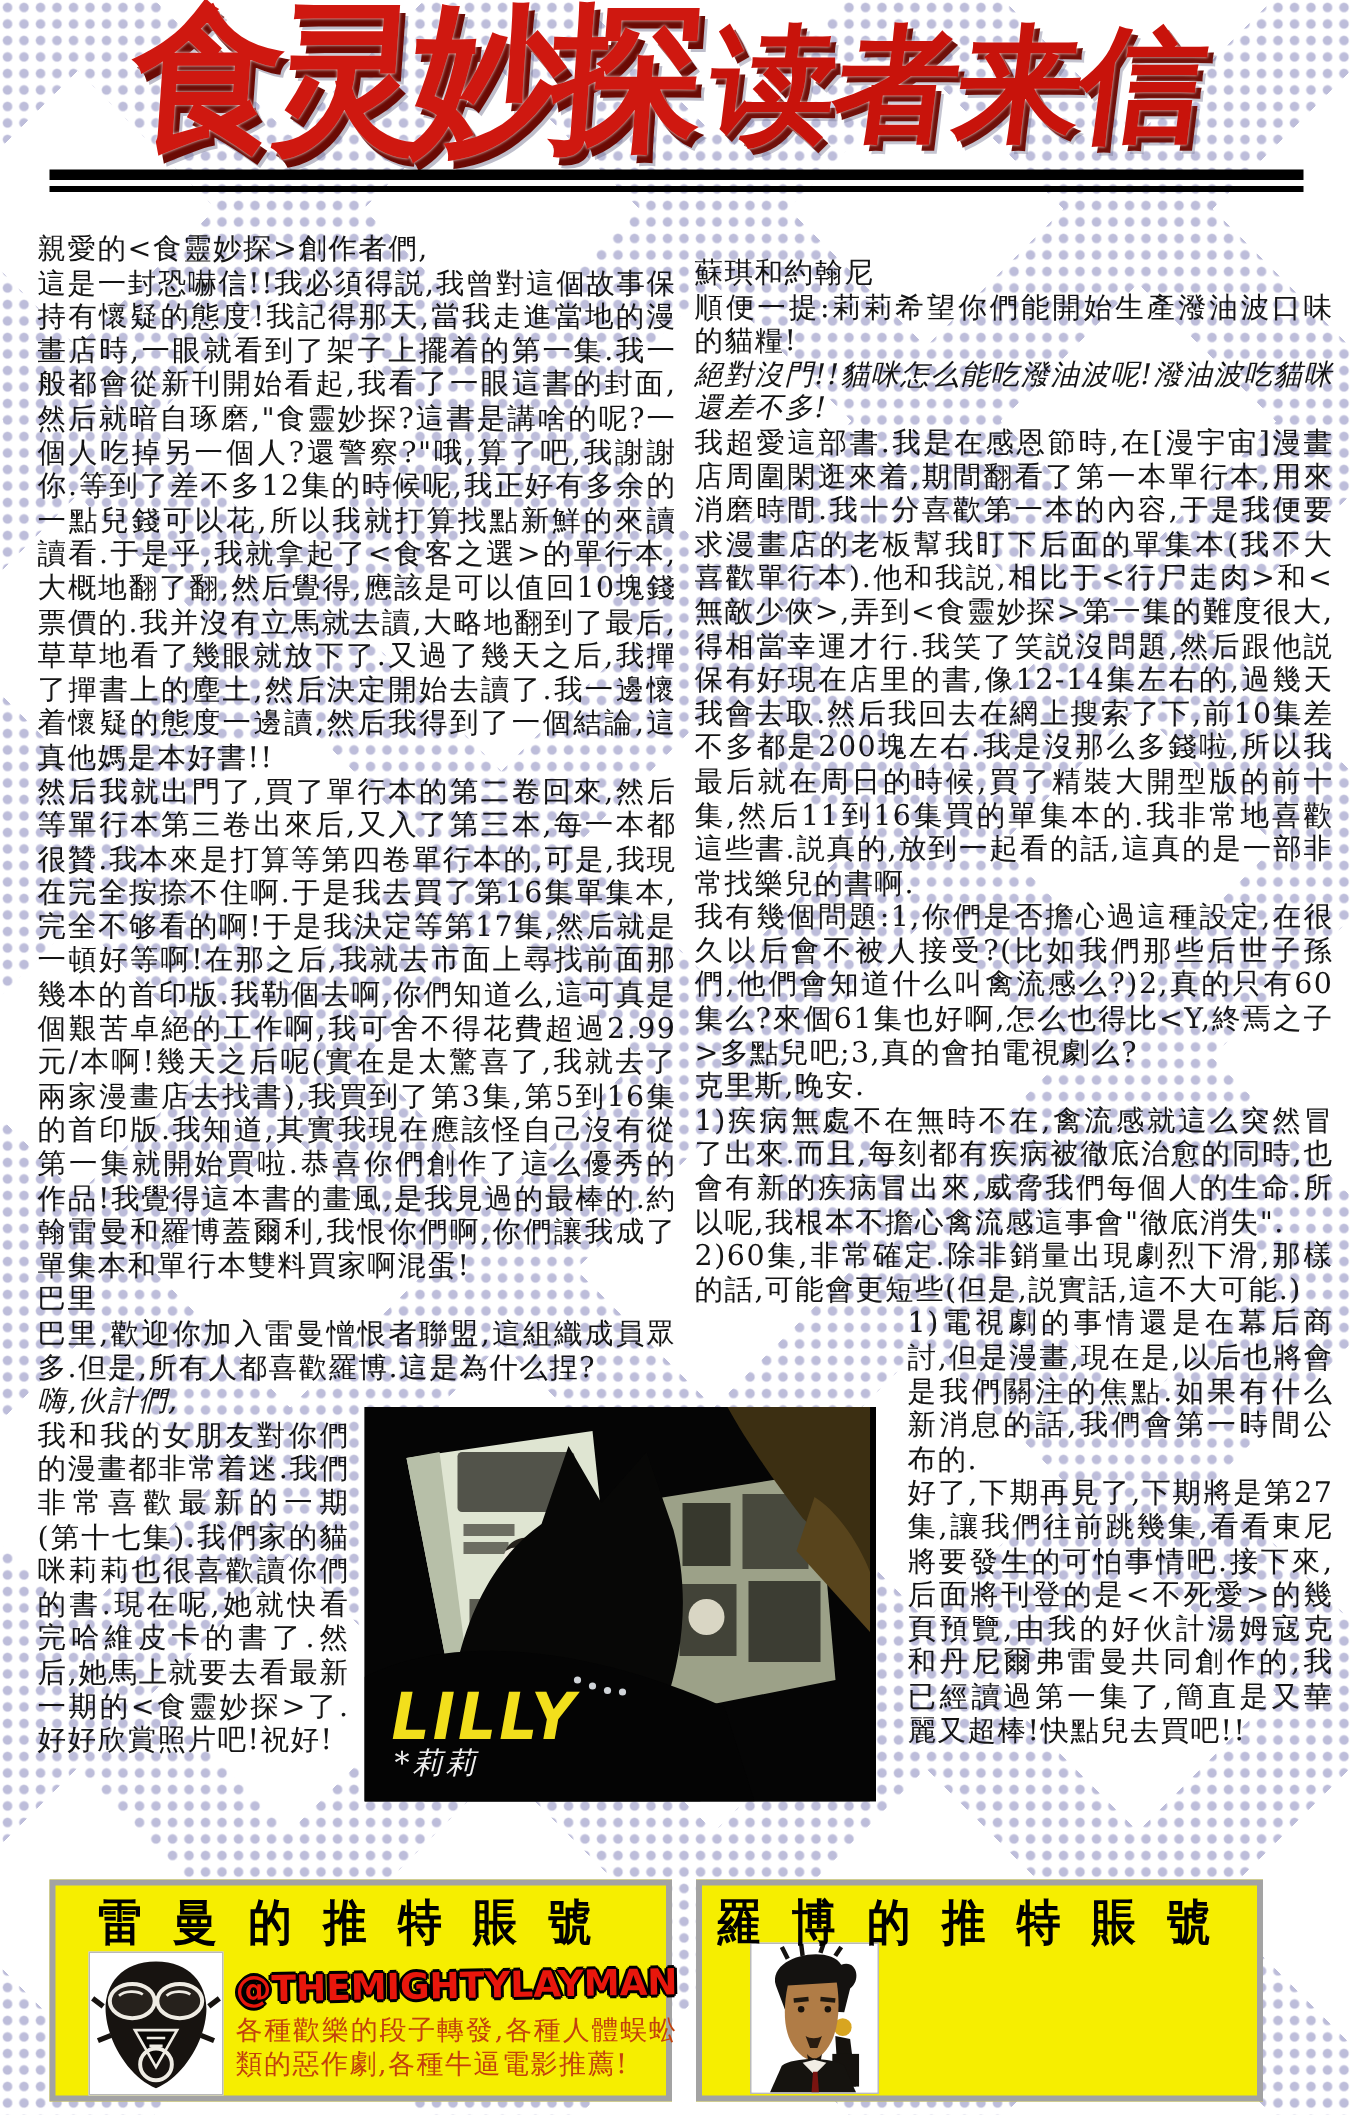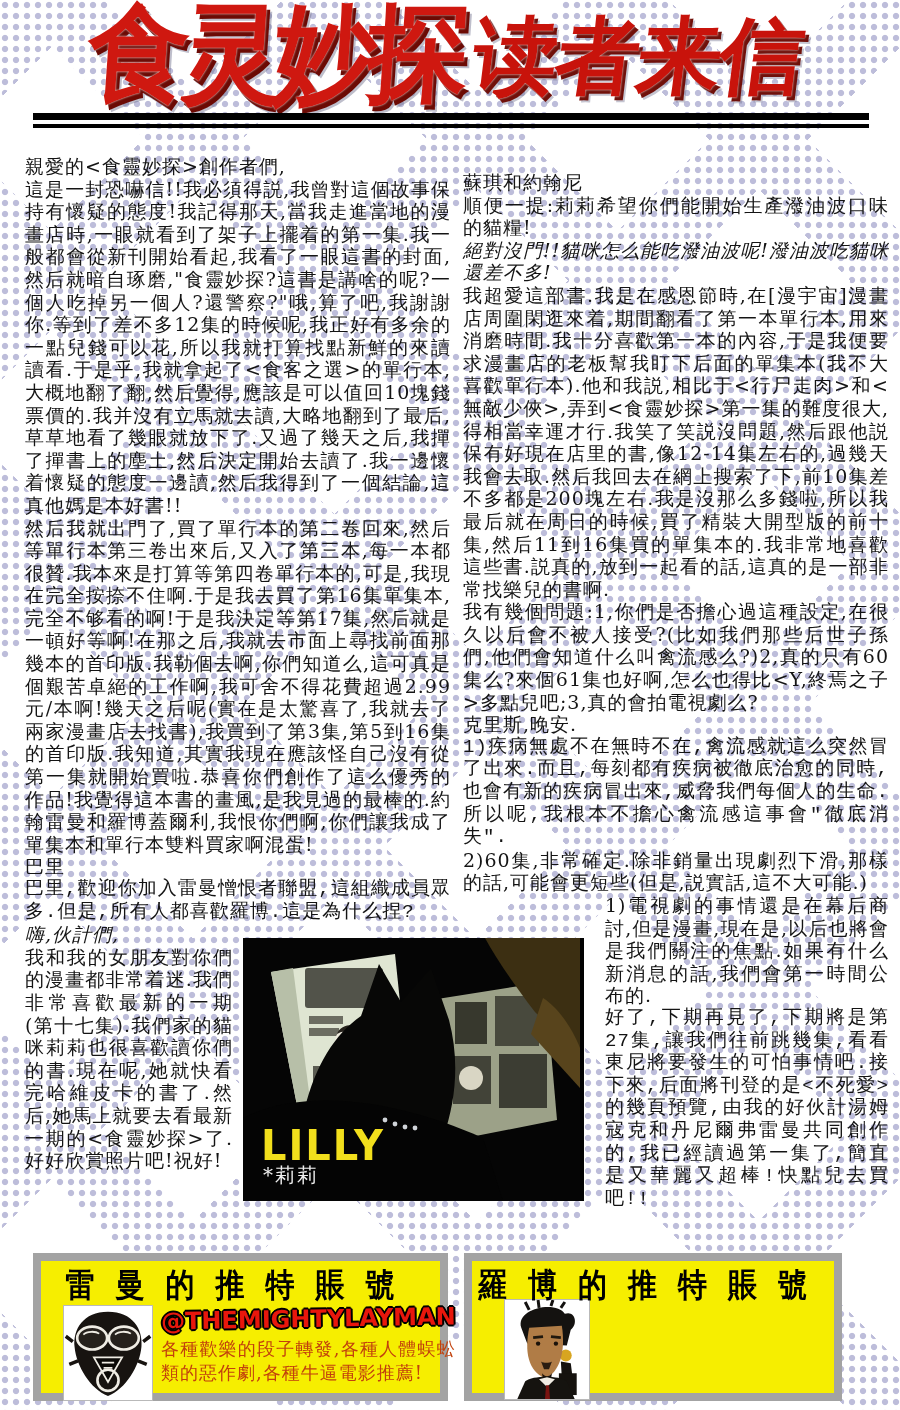--- a/index.html
+++ b/index.html
@@ -39,46 +39,46 @@
   .rules .rule-b{height:4px;background:#000;margin-top:4px;}
 
   
   .col{width:426px;font-size:19px;line-height:22.6px;color:#141414;
        letter-spacing:1px;text-align:justify;margin-top:14px;}
   .col-left{left:25px;top:141px;}
   .col-right{left:463px;top:157px;}
   .col p{margin:0;}
   .mt1{margin-top:23px;}
   .mt15{margin-top:34px;font-style:italic;}
-  .mt2{margin-top:46px;font-family:Liberation Mono, monospace;}
+  .mt2{margin-top:46px;}
   .push-right{float:right;width:212px;height:312px;margin-left:6px;}
   .push-left{float:left;width:134px;height:330px;margin-right:8px;}
 
   
-  .photo{left:243px;top:938px;width:341px;height:263px;background:#020202;margin:0;}
+  .photo{left:243px;top:938px;width:341px;height:263px;background:#020202;margin:0;font-style:italic;}
   .photo svg{position:absolute;inset:0;}
   .photo-label{
     position:absolute;left:18px;bottom:36px;color:#f2df1c;
     font-family:"DejaVu Sans","Liberation Sans",sans-serif;font-weight:900;
     font-size:40px;letter-spacing:2px;line-height:1;transform:scaleY(1.08);
   }
   .photo-caption{
     position:absolute;left:20px;bottom:12px;color:#efefef;font-size:20px;letter-spacing:2px;
   }
 
   
-  .twbox{height:148px;background:#f6ee00;border:8px solid #a3a3a3;box-sizing:border-box;}
+  .twbox{height:148px;background:#f6ee00;border:4px solid #a3a3a3;box-sizing:border-box;}
   .twbox-left{left:33px;top:1253px;width:415px;}
   .twbox-right{left:464px;top:1253px;width:378px;}
   .box-title{
     font-family:"DejaVu Sans","Liberation Sans",sans-serif;font-weight:900;
     font-size:29px;letter-spacing:21px;text-align:center;color:#000;
     margin-top:3px;white-space:nowrap;transform:scaleY(1.12);transform-origin:top center;
   }
-  .box-row{display:flex;margin-top:1px;}
+  .box-row{display:flex;margin-top:1px;align-items:center;}
   .box-icon{flex:none;background:#fff;border:1px solid #b9b9b9;}
   .icon-mask{width:88px;height:94px;margin-left:22px;margin-top:0;}
   .icon-rob{width:84px;height:99px;margin-left:32px;margin-top:-6px;}
   .box-right{flex:1;padding:0 10px 0 8px;}
   .handle{
     font-family:"DejaVu Sans","Liberation Sans",sans-serif;font-weight:900;
     font-size:24px;color:#e8170c;text-align:center;letter-spacing:0;white-space:nowrap;
     text-shadow:-2px 0 #000,2px 0 #000,0 -2px #000,0 2px #000,
                 -1px -1px #000,1px 1px #000,-1px 1px #000,1px -1px #000;
     transform:rotate(-1deg);

